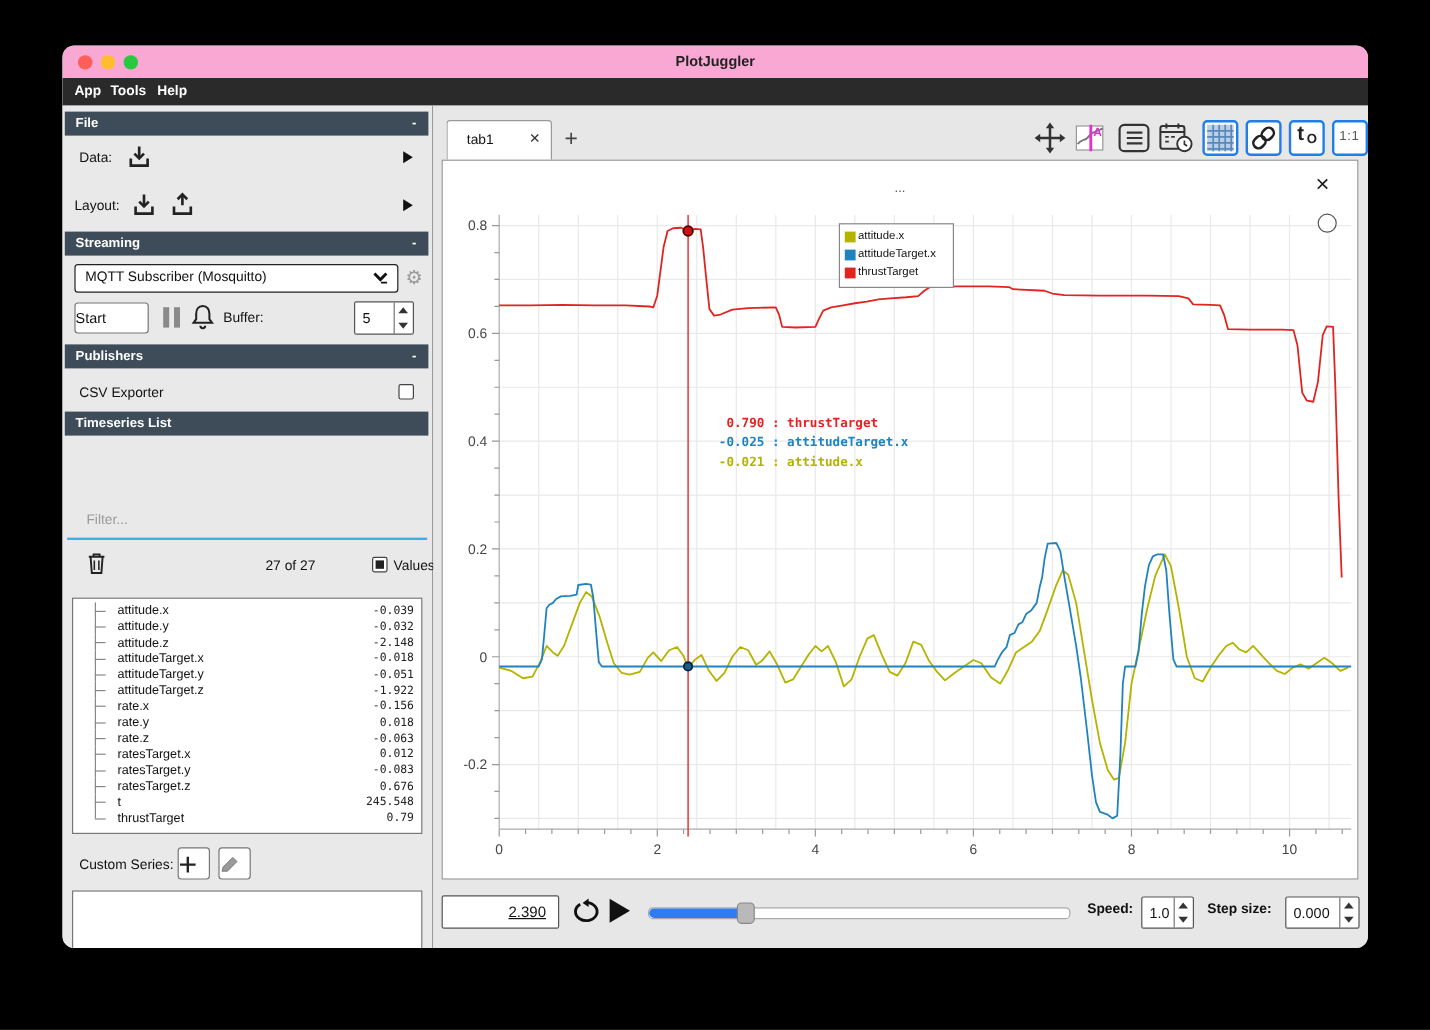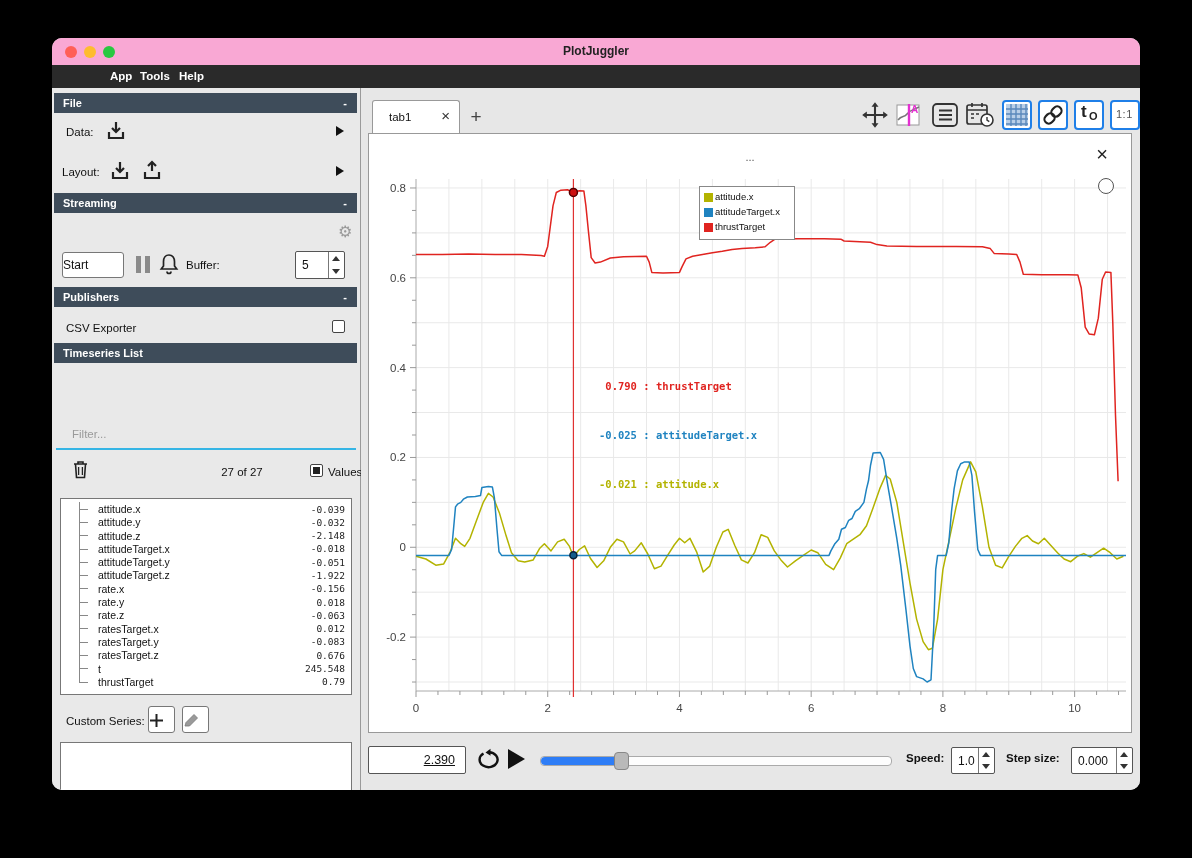--- a/index.html
+++ b/index.html
@@ -4,21 +4,21 @@
 <style>
   html,body{margin:0;padding:0;background:#000;width:1192px;height:858px;font-family:"Liberation Sans",sans-serif;-webkit-font-smoothing:antialiased;}
   .stage{position:relative;width:1192px;height:858px;background:#000;overflow:hidden;}
   .window{position:absolute;left:52px;top:38px;width:1088px;height:752px;background:#e9e9e9;border-radius:10px;overflow:hidden;box-shadow:0 18px 40px rgba(0,0,0,.6);}
   
   .titlebar{position:absolute;left:0;top:0;width:100%;height:27px;background:#f9a8d4;border-bottom:1px solid #c8c6c7;}
   .tl{position:absolute;top:8px;width:12px;height:12px;border-radius:50%;}
   .title{position:absolute;top:6px;left:0;width:100%;text-align:center;font-size:12px;font-weight:bold;color:#222;}
   
   .menubar{position:absolute;left:0;top:27px;width:100%;height:23px;background:#2a2a2a;color:#fff;font-size:11.5px;font-weight:bold;}
-  .menubar span{position:absolute;top:5px;margin-left:48px;}
+  .menubar span{position:absolute;top:5px;}
   
   .sidebar{position:absolute;left:0;top:50px;width:308px;bottom:0;background:#e9e9e9;border-right:1px solid #9a9a9a;}
   .sechdr{position:absolute;left:2px;width:303px;height:20px;background:#3e4c5a;color:#fff;font-size:11px;font-weight:bold;line-height:20px;padding-left:9px;box-sizing:border-box;}
   .sechdr .dash{position:absolute;right:10px;top:0;font-weight:bold;}
   .lbl{font-size:11.5px;color:#111;}
   .rarrow{width:0;height:0;border-top:5px solid transparent;border-bottom:5px solid transparent;border-left:8px solid #111;position:absolute;}
   .whitebox{background:#fff;border:1px solid #777;box-sizing:border-box;}
   .btn{background:#fff;border:1px solid #777;border-radius:3px;box-sizing:border-box;text-align:left;font-size:12px;color:#111;}
   .spin{position:absolute;background:#fff;border:1px solid #555;border-radius:2px;box-sizing:border-box;}
   .spin .val{position:absolute;left:6px;top:50%;transform:translateY(-50%);font-size:12px;color:#111;}
@@ -51,21 +51,21 @@
   .toolicon.active{border:2px solid #1f7fe8;border-radius:4px;background:#fff;box-sizing:border-box;width:30px;height:30px;top:12px;}
   .plotwidget{position:absolute;left:7px;top:45px;width:764px;height:600px;background:#fff;border:1px solid #999;box-sizing:border-box;}
   .plottitle{position:absolute;left:0;top:17px;width:100%;text-align:center;font-size:11px;color:#555;}
   .plotclose{position:absolute;right:23px;top:10px;font-size:20px;color:#222;line-height:20px;}
   .legend{position:absolute;left:330px;top:52px;width:96px;background:#fff;border:1px solid #888;box-sizing:border-box;padding:4px 3px 3px 4px;}
   .legend .lg-row{position:relative;height:15px;}
   .legend .sw{position:absolute;left:0;top:2px;width:9px;height:9px;}
   .legend .lg-name{position:absolute;left:11px;top:0px;font-size:9.5px;color:#111;}
   .legend-knob{position:absolute;width:16px;height:16px;border-radius:50%;background:#fff;border:1.5px solid #555;box-sizing:border-box;}
   .readout{position:absolute;left:230px;top:213px;font-family:"DejaVu Sans Mono",monospace;font-size:10.5px;font-weight:bold;white-space:pre;}
-  .readout div{height:16px;margin-top:33px;}
+  .readout div{height:16px;}
   
   .playbar{position:absolute;left:0;bottom:14px;width:100%;height:30px;}
   .timebox{position:absolute;left:7px;top:0;width:98px;height:28px;background:#fff;border:1px solid #555;border-radius:2px;box-sizing:border-box;font-size:12.5px;color:#111;text-align:right;line-height:26px;padding-right:10px;text-decoration:underline;}
   .slider{position:absolute;left:179px;top:10px;width:350px;height:8px;background:#fdfdfd;border:1px solid #aaa;border-radius:4px;}
   .slider .fill{position:absolute;left:0;top:0;bottom:0;width:80px;background:#2e7df6;border-radius:4px 0 0 4px;}
   .slider .handle{position:absolute;left:73px;top:-5px;width:15px;height:18px;background:#b9b9b9;border:1px solid #888;border-radius:4px;box-sizing:border-box;}
   .pblabel{position:absolute;top:6px;font-size:11.5px;font-weight:bold;color:#111;}
   .uni{font-family:"DejaVu Sans",sans-serif;}
   svg text{font-family:"Liberation Sans",sans-serif;}
 </style>
@@ -120,20 +120,29 @@
             <path d="M8 7l4-4 4 4" fill="none" stroke="#222" stroke-width="2.2"></path>
           </svg>
       </span>
       <span class="rarrow" style="left:284px;top:78px;"></span>
 
       <div class="sechdr" style="top:105px;">
         <span>Streaming</span>
         <span class="dash">-</span>
       </div>
 
+      <div class="whitebox" style="position:absolute;left:10px;top:132px;width:270px;height:24px;border:1.5px solid #222;border-radius:3px;">
+        <span style="position:absolute;left:8px;top:4px;font-size:11.5px;color:#111;">MQTT Subscriber (Mosquitto)</span>
+        <span style="position:absolute;right:6px;top:2px;">
+          <svg width="16" height="16" viewBox="0 0 16 16">
+              <path d="M3 5l5 5 5-5" fill="none" stroke="#111" stroke-width="2.4"></path>
+              <path d="M8.5 12.5h5" stroke="#111" stroke-width="1.6"></path>
+            </svg>
+        </span>
+      </div>
       <span class="uni" style="position:absolute;left:286px;top:134px;font-size:16px;color:#9a9a9a;">⚙</span>
 
       <div class="btn" style="position:absolute;left:10px;top:164px;width:62px;height:26px;line-height:24px;">Start</div>
       <span style="position:absolute;left:84px;top:168px;">
         <span style="display:inline-block;width:5px;height:17px;background:#8a8a8a;margin-right:4px;"></span><span style="display:inline-block;width:5px;height:17px;background:#8a8a8a;"></span>
       </span>
       <span style="position:absolute;left:106px;top:164px;">
         <svg width="22" height="24" viewBox="0 0 22 24">
             <path d="M11 3c-3.8 0-5.5 3-5.5 6.5V14l-2.2 3h15.4l-2.2-3V9.5C16.5 6 14.8 3 11 3z" fill="none" stroke="#222" stroke-width="1.7"></path>
             <path d="M9 19.5a2 2 0 0 0 4 0" fill="none" stroke="#222" stroke-width="1.7"></path>

